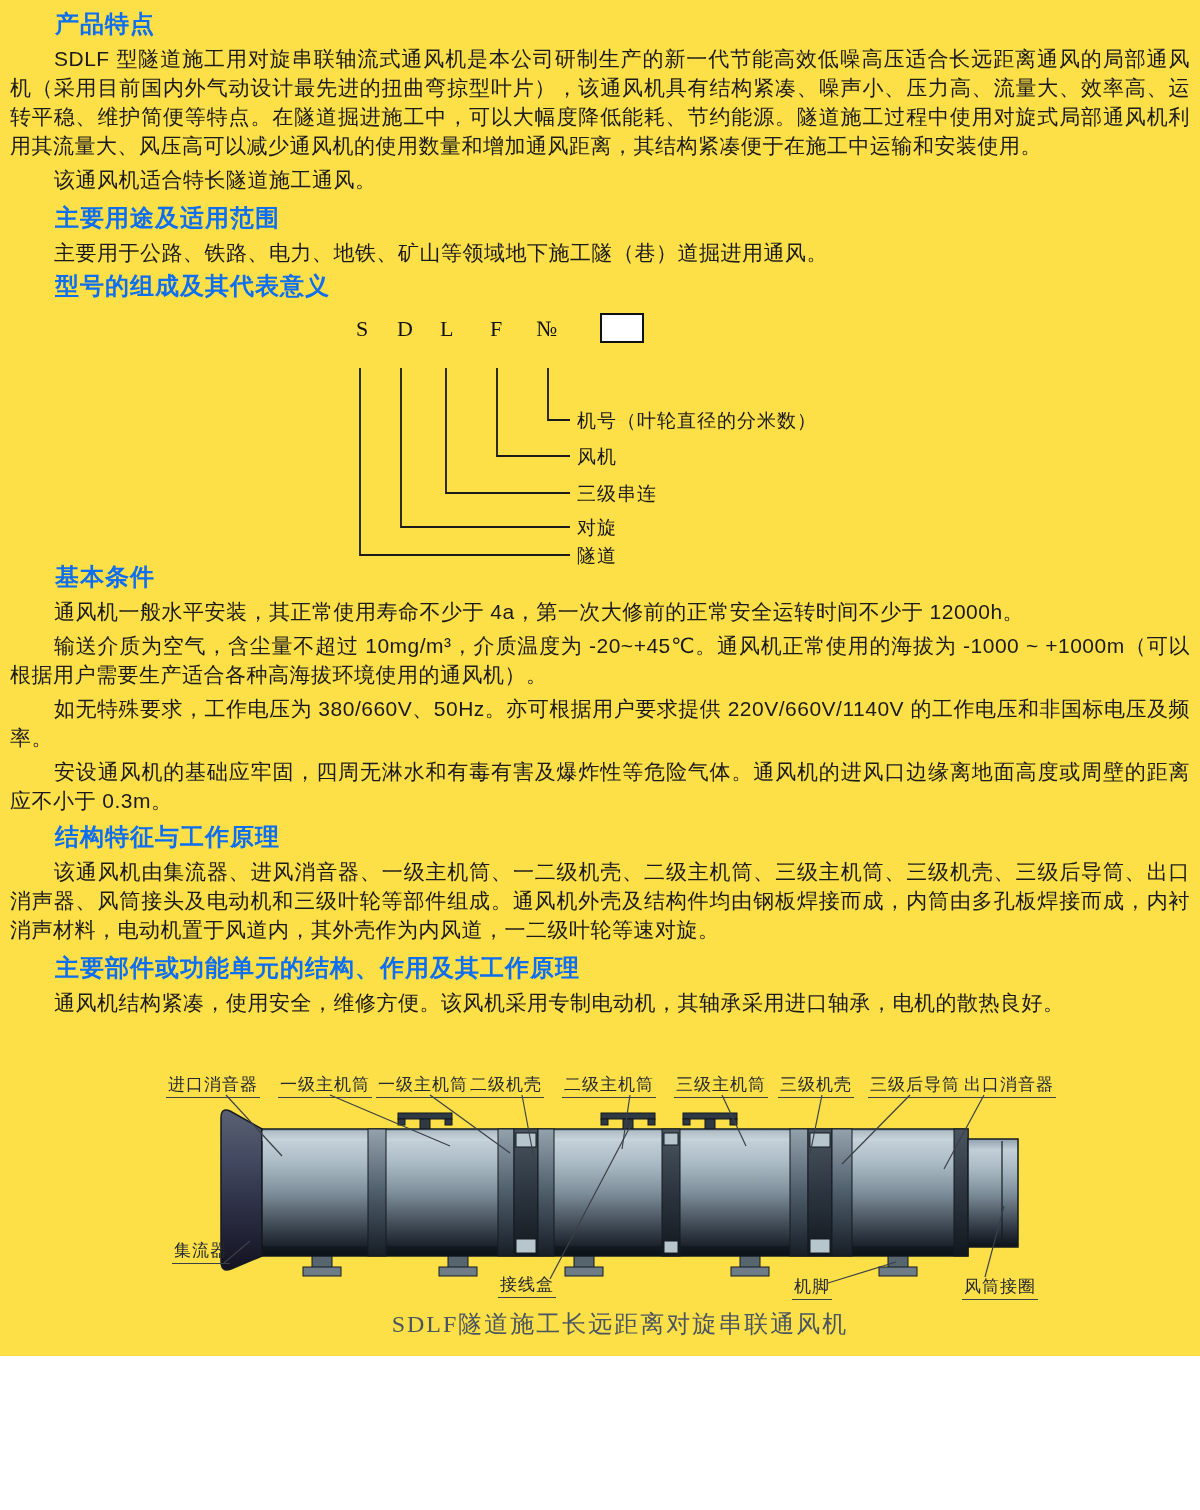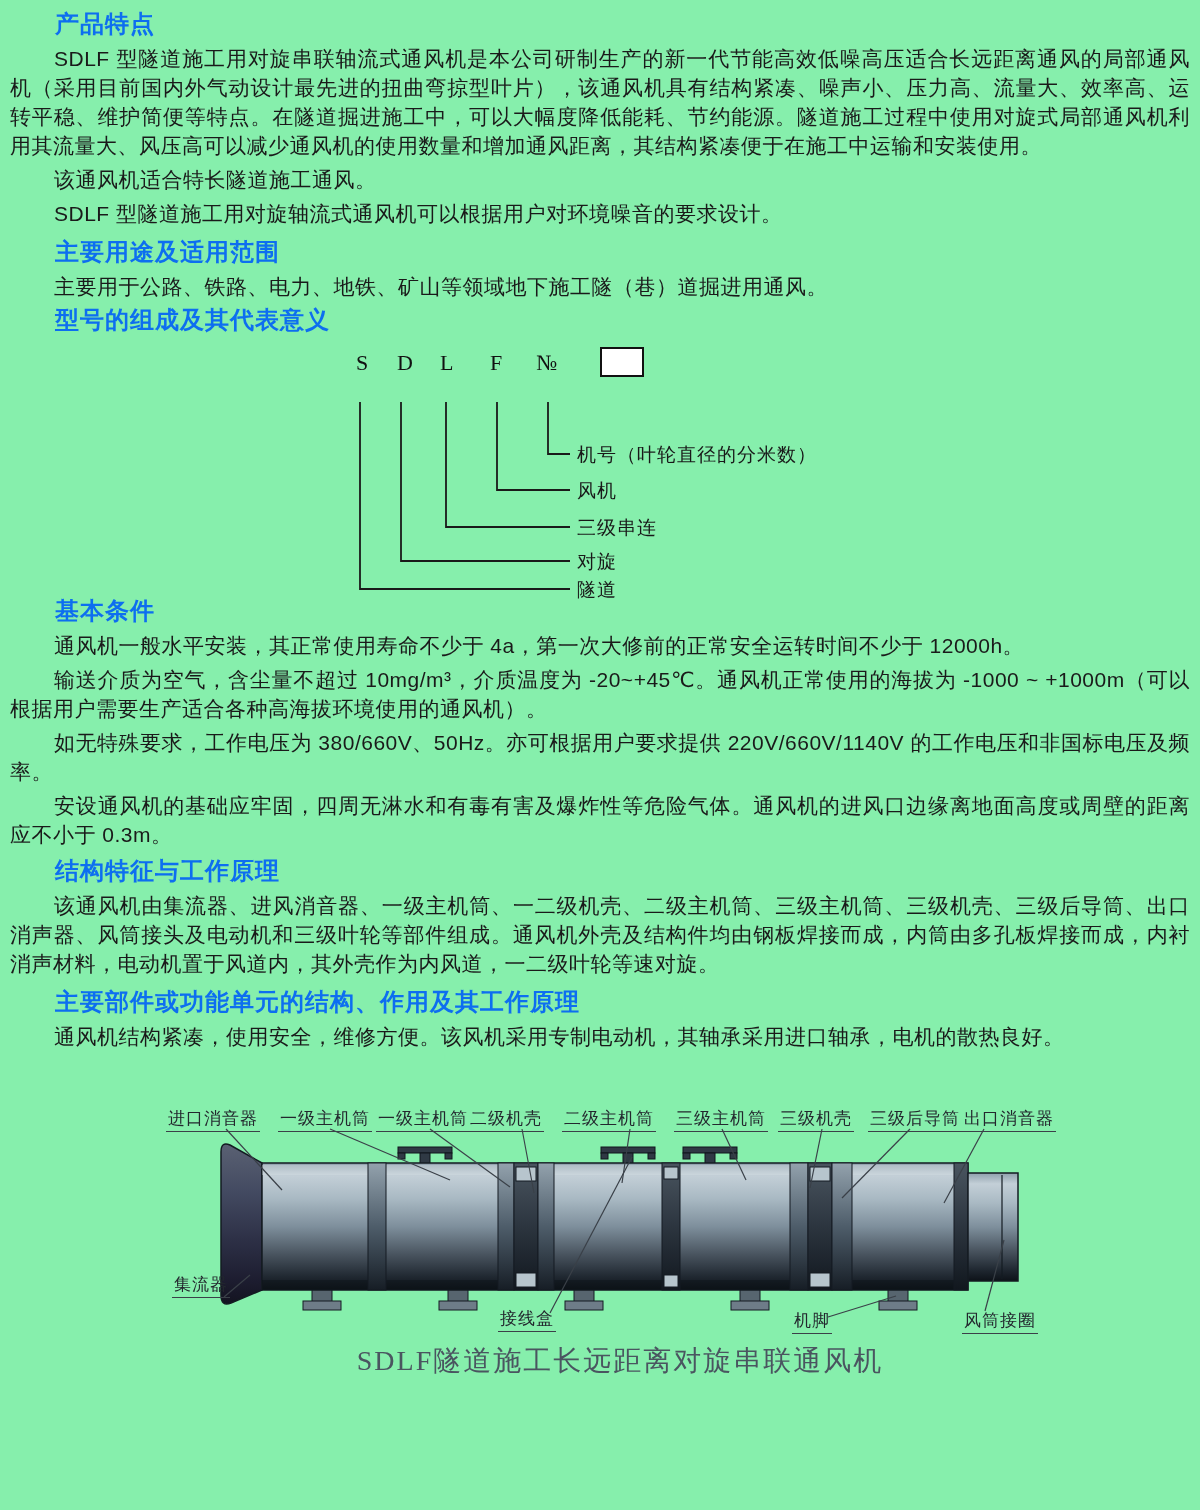--- a/index.html
+++ b/index.html
@@ -1,17 +1,17 @@
 <!DOCTYPE html>
 <html><head>
 <meta charset="utf-8">
 <style>
   html,body{margin:0;padding:0;background:#ffffff;}
   .page{
-    width:1200px;height:1510px;overflow:hidden;background:#86efac;
+    width:1200px;height:1356px;overflow:hidden;background:#fde047;
     font-family:"Liberation Sans","DejaVu Sans",sans-serif;
     color:#1a1a1a;position:relative;
     padding:10px 10px 15px 10px;box-sizing:border-box;
   }
   .sec-title{
     color:#0d6ef0;font-weight:bold;font-size:24px;line-height:28px;
     margin:0 0 6px 45px;letter-spacing:1px;
   }
   .mt10{margin-top:10px;} .mt12{margin-top:4px;} .mt8{margin-top:8px;}
   p.body{
@@ -37,32 +37,31 @@
   .machine{position:relative;height:302px;margin-top:44px;}
   .mach-svg{position:absolute;left:0;top:0;}
   .dlabel{
     position:absolute;font-family:"Liberation Serif","DejaVu Serif",serif;
     font-size:17px;color:#23282e;white-space:nowrap;
     border-bottom:1px solid #3a4048;padding:0 2px 1px 2px;letter-spacing:1px;
   }
   .dcaption{
     position:absolute;left:210px;top:247px;width:800px;text-align:center;
     font-family:"Liberation Serif","DejaVu Serif",serif;
-    font-size:28px;color:#4a5560;letter-spacing:2px;
+    font-size:24px;color:#4a5560;letter-spacing:2px;
   }
 </style>
 </head>
 <body>
 
 <div class="page">
 
   <h2 class="sec-title">产品特点</h2>
   <p class="body">SDLF 型隧道施工用对旋串联轴流式通风机是本公司研制生产的新一代节能高效低噪高压适合长远距离通风的局部通风机（采用目前国内外气动设计最先进的扭曲弯掠型叶片），该通风机具有结构紧凑、噪声小、压力高、流量大、效率高、运转平稳、维护简便等特点。在隧道掘进施工中，可以大幅度降低能耗、节约能源。隧道施工过程中使用对旋式局部通风机利用其流量大、风压高可以减少通风机的使用数量和增加通风距离，其结构紧凑便于在施工中运输和安装使用。</p>
   <p class="body">该通风机适合特长隧道施工通风。</p>
-  <p class="body">SDLF 型隧道施工用对旋轴流式通风机可以根据用户对环境噪音的要求设计。</p>
 
   <h2 class="sec-title mt10">主要用途及适用范围</h2>
   <p class="body">主要用于公路、铁路、电力、地铁、矿山等领域地下施工隧（巷）道掘进用通风。</p>
 
   <h2 class="sec-title mt12">型号的组成及其代表意义</h2>
 
   <div class="model-diagram">
     <span class="model-letter" style="left:346px">S</span>
     <span class="model-letter" style="left:387px">D</span>
     <span class="model-letter" style="left:430px">L</span>

